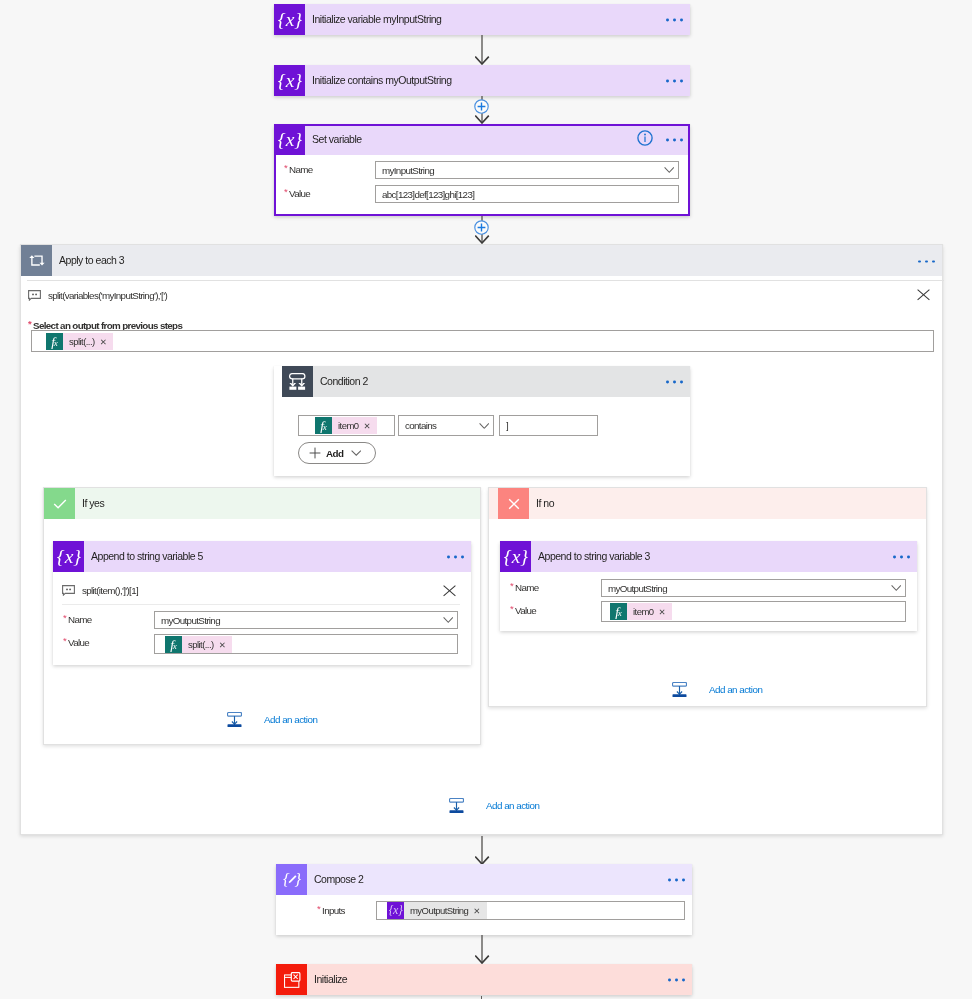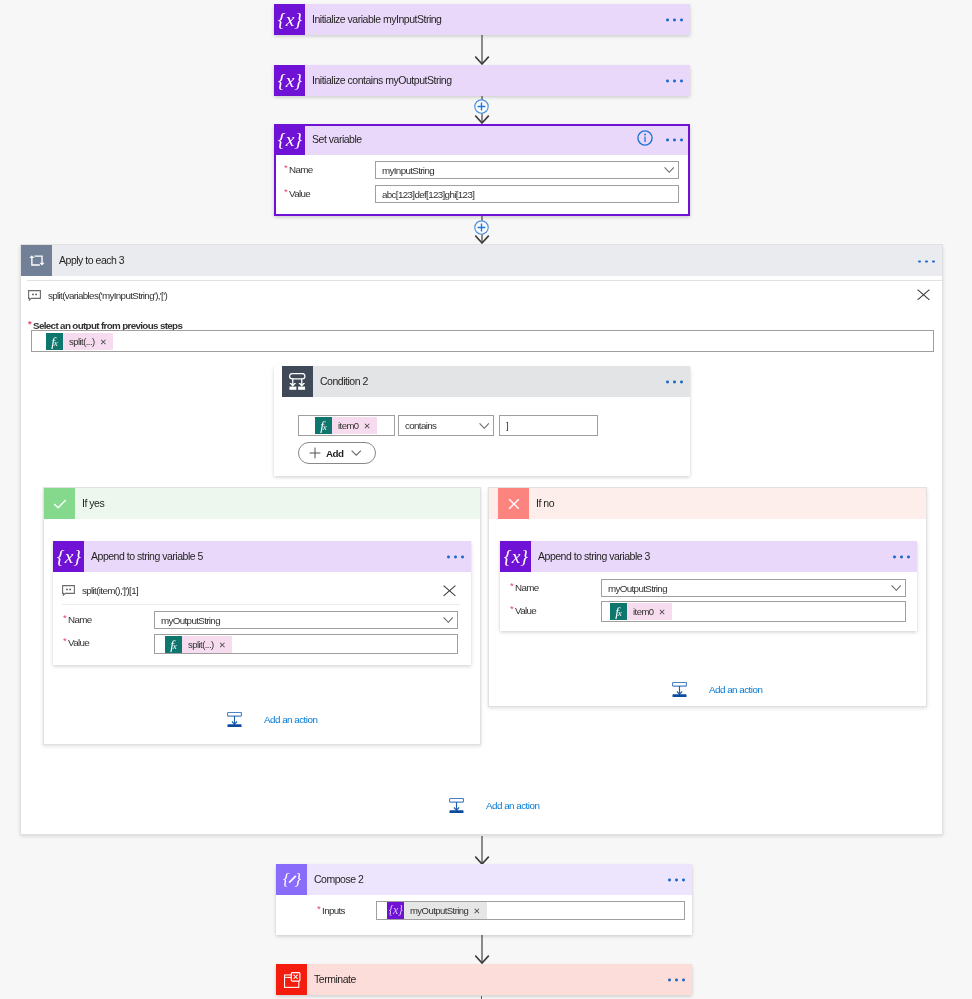--- a/index.html
+++ b/index.html
@@ -482,21 +482,21 @@
 <div class="card" style="left:276px;top:964px;width:416px;height:31px;">
   <div class="chead" style="background:#fdddda;">
     <div class="cicon" style="background:#f41c0c;">
       <svg width="18" height="16" viewBox="0 0 18 16" style="margin-left:2px;">
         <rect x="0.55" y="2.95" width="14.3" height="12.4" fill="none" stroke="#fff" stroke-width="1.05"></rect>
         <path d="M0.55 5.4 H14.85" stroke="#fff" stroke-width="1.05"></path>
         <rect x="7.3" y="0.55" width="8.6" height="8.6" rx="1.1" fill="#f41c0c" stroke="#fff" stroke-width="1.15"></rect>
         <path d="M9.5 2.7 L13.7 7.0 M13.7 2.7 L9.5 7.0" stroke="#fff" stroke-width="1.05"></path>
       </svg>
     </div>
-    <div class="ctitle">Terminate</div>
+    <div class="ctitle">Initialize</div>
     <div class="cdots">
           <i></i>
           <i></i>
           <i></i>
         </div>
   </div>
 </div>
 
 <div class="abs" style="left:481px;top:996px;width:1px;height:3px;background:#605e5c;"></div>
 

